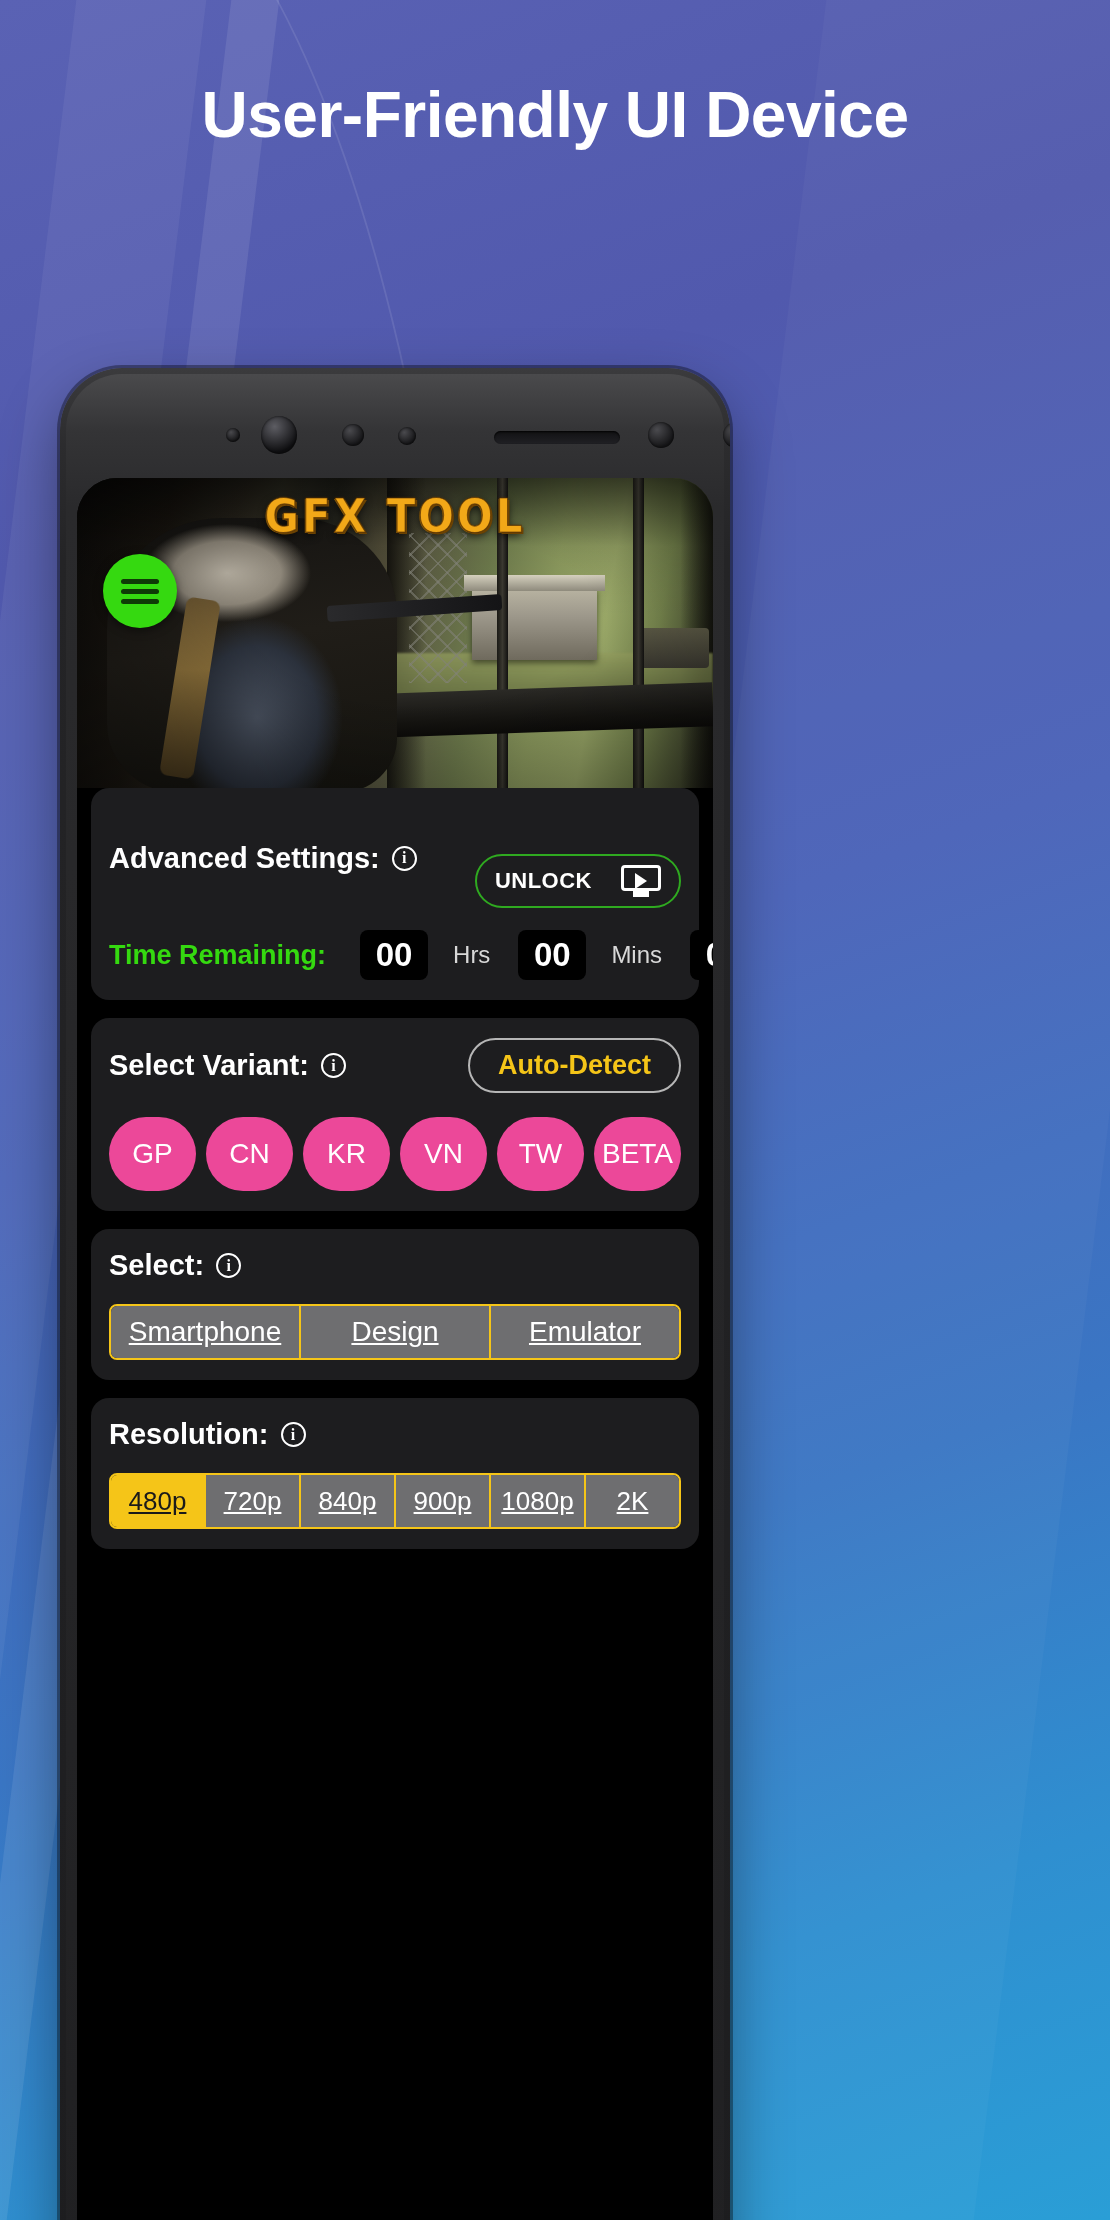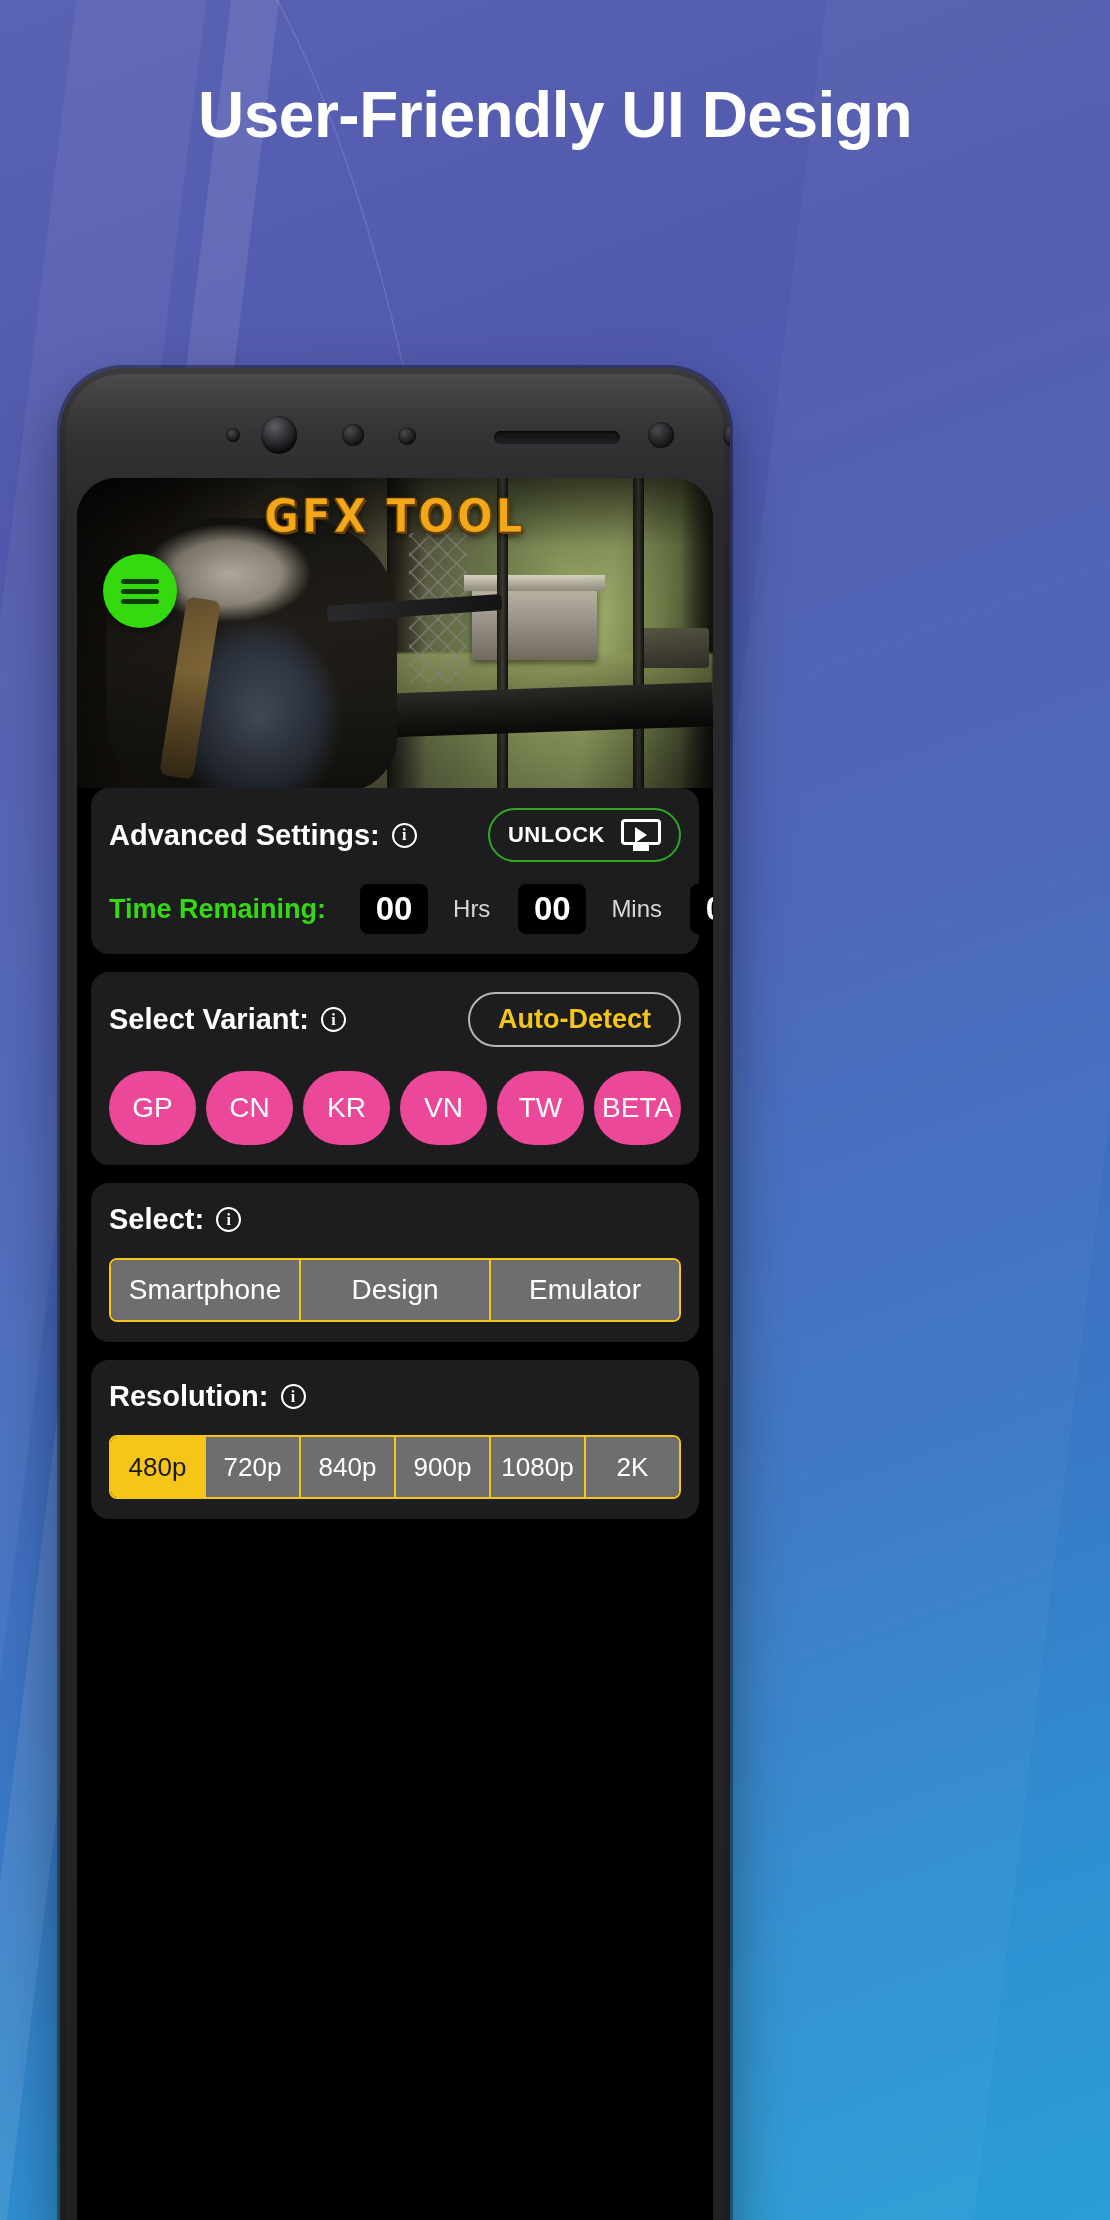--- a/index.html
+++ b/index.html
@@ -247,30 +247,31 @@
     border: 2.5px solid #ffffff;
     display: inline-flex; align-items: center; justify-content: center;
     font-size: 16px; font-weight: 700; color: #fff;
     font-family: "Liberation Serif", serif;
     line-height: 1;
     cursor: pointer;
     flex: 0 0 auto;
   }
 
   .unlock-btn {
-    display: flex; align-items: center; gap: 16px;
+    display: flex; align-items: center; gap: 29px;
     border: 2.5px solid #2faa20;
     border-radius: 30px;
     padding: 9px 18px;
     color: #ffffff;
     font-size: 22px;
     font-weight: 700;
     letter-spacing: 0.5px;
     cursor: pointer;
     background: transparent;
+    margin-top: 46px;
   }
   .tv-icon { width: 40px; height: 32px; position: relative; flex: 0 0 auto; }
   .tv-icon .scr {
     position: absolute; inset: 0 0 6px 0;
     border: 3.5px solid #fff; border-radius: 4px;
   }
   .tv-icon .stand {
     position: absolute; left: 12px; bottom: 0; width: 16px; height: 6px; background: #fff;
   }
   .tv-icon .play {
@@ -329,39 +330,40 @@
     display: flex; margin-top: 22px;
     border: 2px solid #f5c518;
     border-radius: 8px;
     overflow: hidden;
   }
   .seg {
     flex: 1 1 0;
     background: #6e6e70;
     color: #ffffff;
     font-size: 28px;
-    height: 60px;
+    height: 52px;
     display: flex; align-items: center; justify-content: center;
     border-right: 2px solid #f5c518;
     cursor: pointer;
+    text-decoration: underline;
   }
   .seg:last-child { border-right: none; }
   .seg.selected { background: #f5c518; color: #1a1a1a; font-weight: 400; }
 
   .seg-row.res .seg { font-size: 26px; }
 </style>
 </head>
 <body>
 
 <div class="bg-arc"></div>
 <div class="bg-streak s1"></div>
 <div class="bg-streak s2"></div>
 <div class="bg-streak s3"></div>
 
-<div class="headline">User-Friendly UI Design</div>
+<div class="headline">User-Friendly UI Device</div>
 
 <div class="phone">
   <div class="phone-inner-frame"></div>
 
   <div class="side-btn l1"></div>
   <div class="side-btn l2"></div>
 
   <div class="bezel-top">
     <div class="sensor s-a"></div>
     <div class="sensor s-cam"></div>

